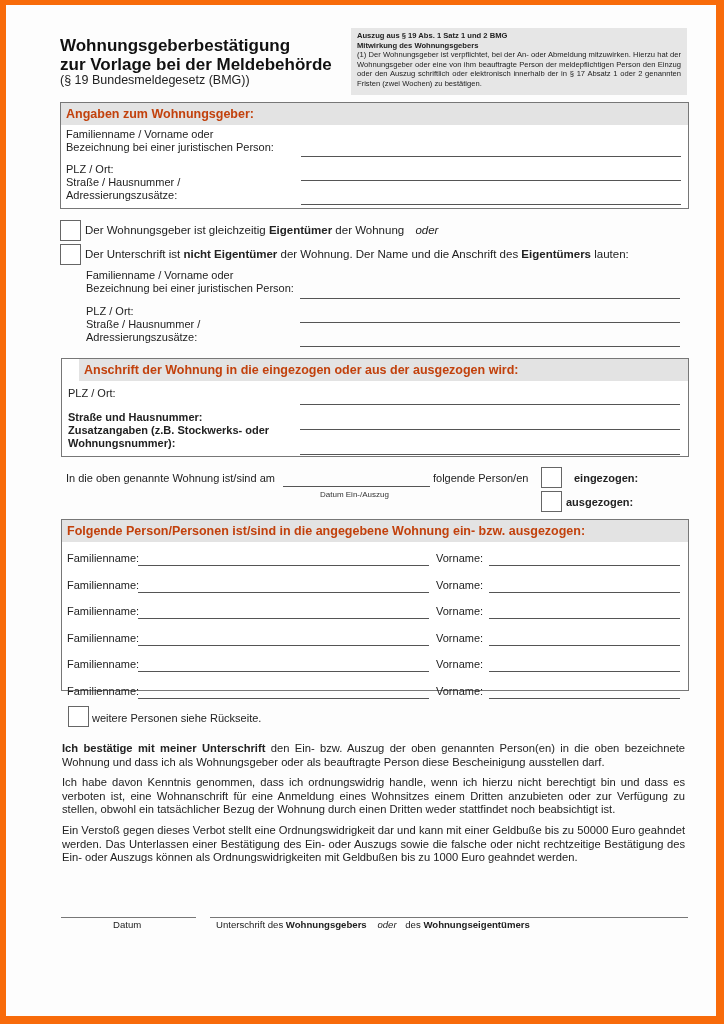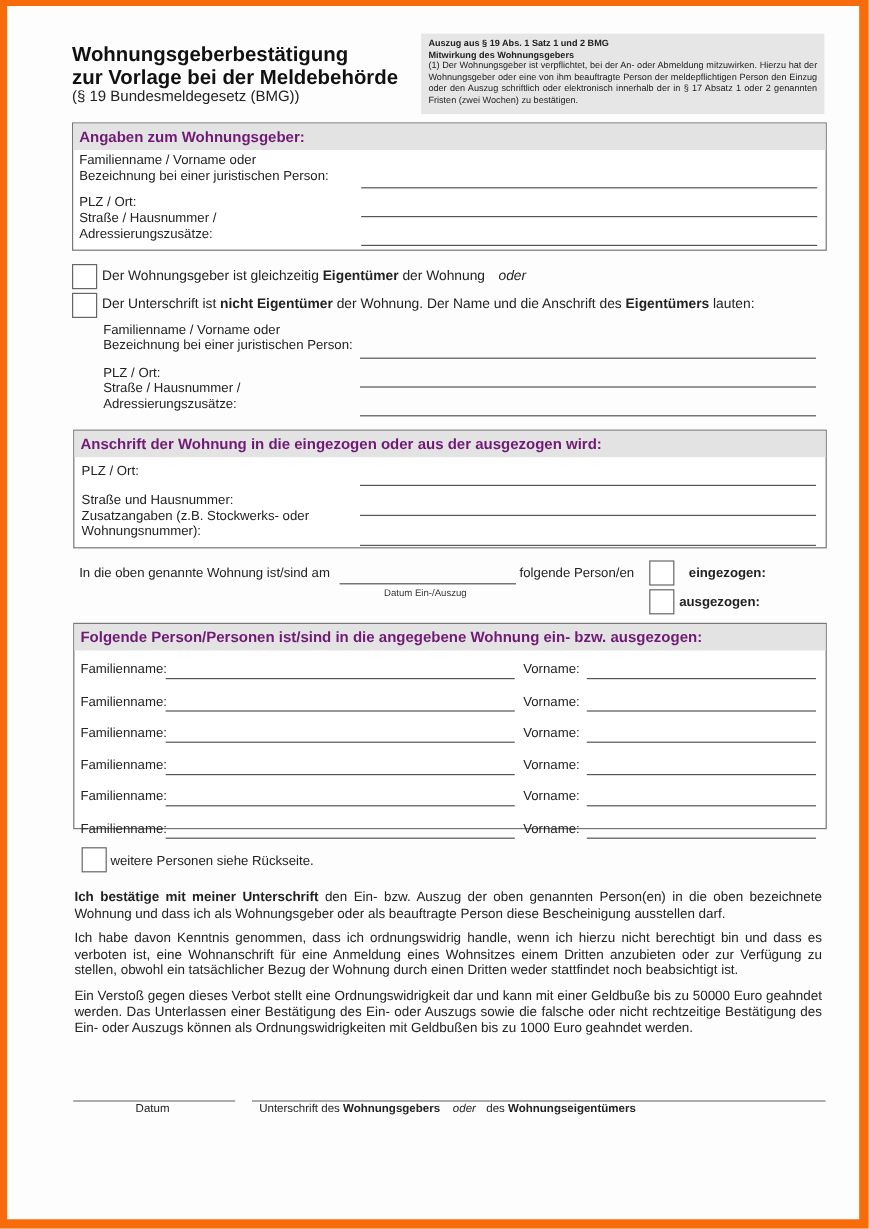--- a/index.html
+++ b/index.html
@@ -23,21 +23,21 @@
   .subtitle { left: 60px; top: 73px; font-size: 12.5px; color: #222; text-align: right; }
   .excerpt {
     left: 351px; top: 28px; width: 336px; height: 67px;
     background: #e6e6e6; padding: 3px 6px; font-size: 7.6px; line-height: 9.6px; color: #222;
   }
   .excerpt b { display: block; }
   .excerpt p { text-align: justify; text-align-last: left; }
   .box { border: 1px solid #777; background: #fff; }
   .box-head {
     background: #e3e3e3; font-weight: bold; font-size: 12.5px; padding: 0 5px;
-    height: 22px; line-height: 22px; color: #701a75;
+    height: 22px; line-height: 22px; color: #c2410c;
   }
   .lbl { font-size: 11px; line-height: 13px; color: #222; }
   .line { border-bottom: 1px solid #555; height: 0; }
   .chk { width: 21px; height: 21px; border: 1px solid #666; background: #fff; }
   .txt { font-size: 11.5px; color: #222; white-space: nowrap; }
   .para { font-size: 11.2px; line-height: 13.6px; text-align: justify; color: #222; }
   .para b { font-weight: bold; }
   .small { font-size: 8px; color: #333; }
   .sig { font-size: 9.6px; color: #222; }
   .field { position: absolute; background: transparent; border: none; outline: none; }
@@ -93,25 +93,25 @@
 </div>
 <div class="abs line" style="left:300px; top:298px; width:380px;"></div>
 <div class="abs lbl" style="left:86px; top:305px;">
   <div>PLZ / Ort:</div>
   <div>Straße / Hausnummer /</div>
   <div>Adressierungszusätze:</div>
 </div>
 <div class="abs line" style="left:300px; top:322px; width:380px;"></div>
 <div class="abs line" style="left:300px; top:346px; width:380px;"></div>
 
-<div class="abs box" style="left:61px; top:358px; width:628px; height:99px;">
+<div class="abs box" style="left:61px; top:358px; width:628px; height:99px;padding-left:17px;">
   <div class="box-head">Anschrift der Wohnung in die eingezogen oder aus der ausgezogen wird:</div>
   <div class="abs lbl" style="left:6px; top:28px;">PLZ / Ort:</div>
   <div class="abs line" style="left:238px; top:45px; width:380px;"></div>
-  <div class="abs lbl" style="left:6px; top:52px;">
+  <div class="abs lbl" style="left:6px; top:52px;font-weight:bold;">
     <div>Straße und Hausnummer:</div>
     <div>Zusatzangaben (z.B. Stockwerks- oder</div>
     <div>Wohnungsnummer):</div>
   </div>
   <div class="abs line" style="left:238px; top:70px; width:380px;"></div>
   <div class="abs line" style="left:238px; top:95px; width:380px;"></div>
 </div>
 
 <div class="abs txt" style="left:66px; top:472px; font-size:11px;">In die oben genannte Wohnung ist/sind am</div>
 <div class="abs line" style="left:283px; top:486px; width:147px;"></div>

